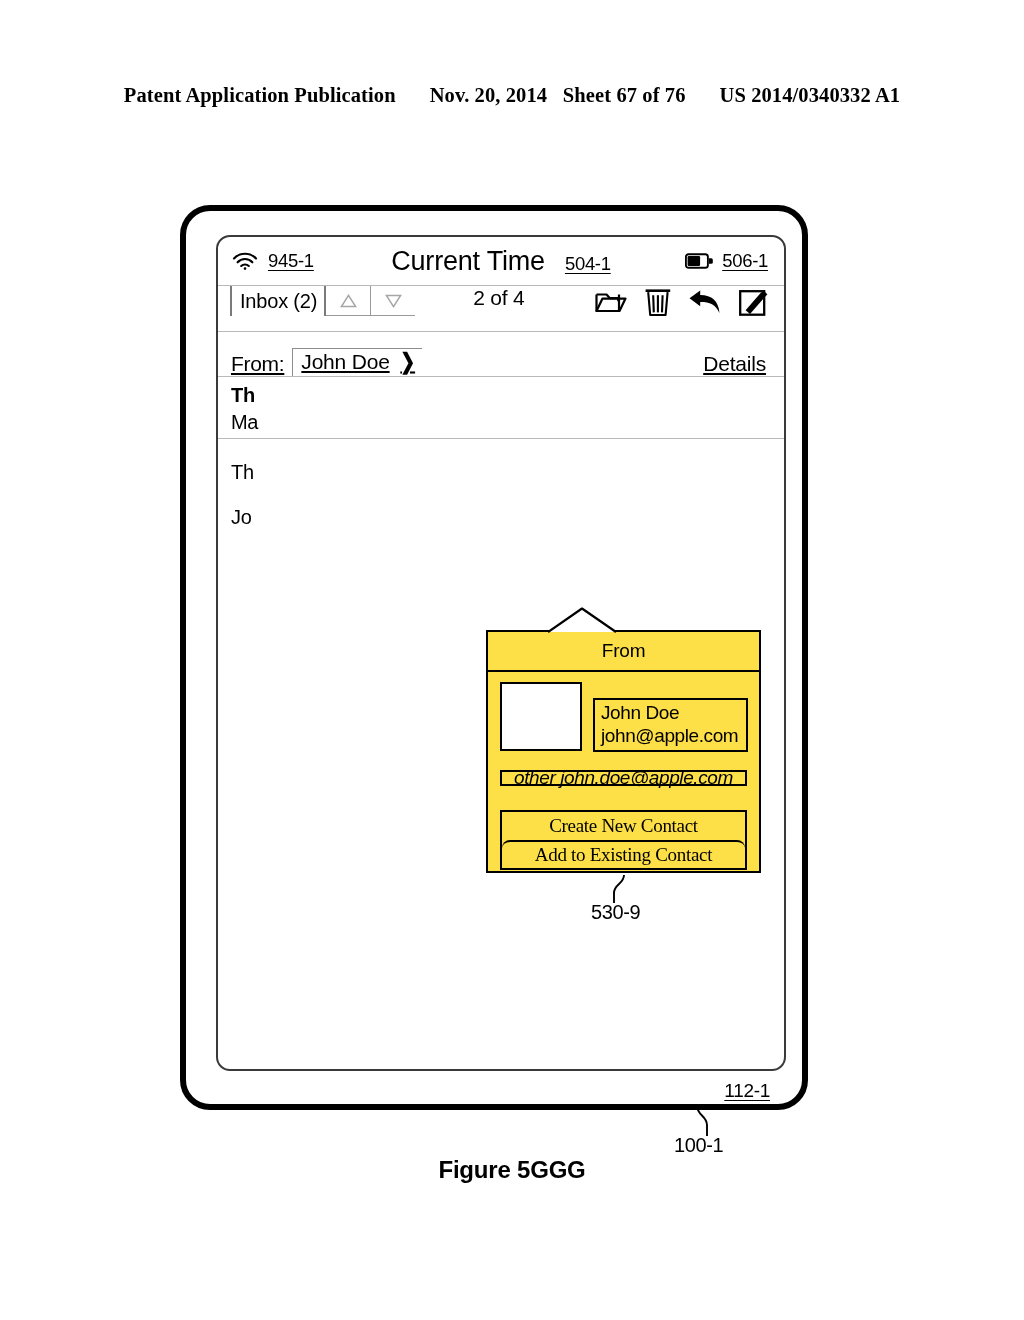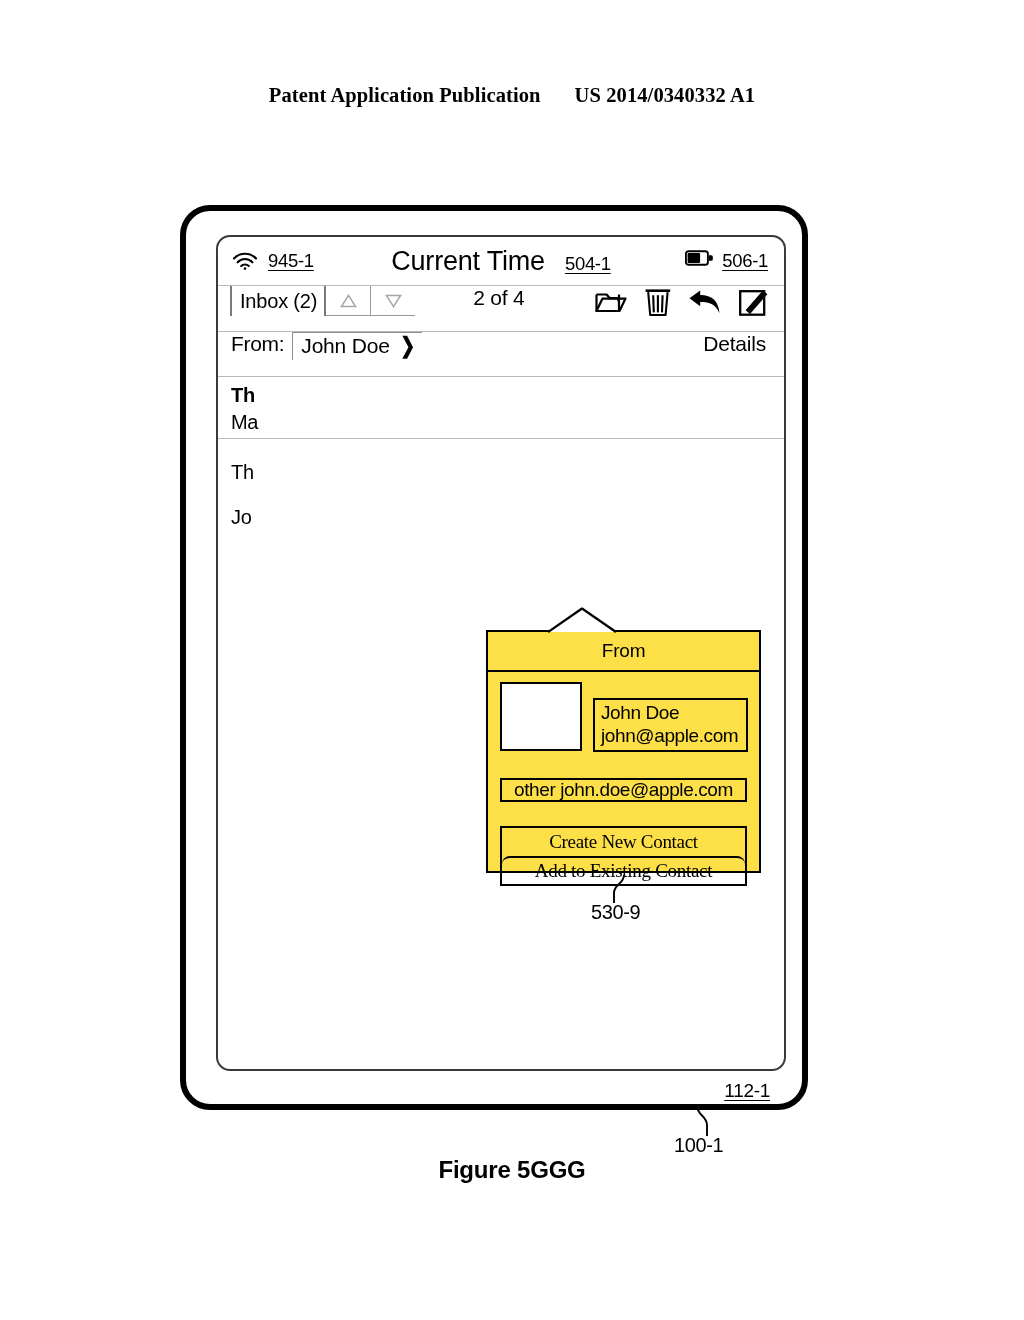--- a/index.html
+++ b/index.html
@@ -83,21 +83,21 @@
     left: 0; right: 0;
     display: flex;
     justify-content: center;
     align-items: baseline;
     gap: 20px;
     pointer-events: none;
   }
   .status-right {
     margin-left: auto;
     display: flex;
-    align-items: flex-start;
+    align-items: center;
     gap: 9px;
   }
   .cur-time {
     font-size: 27px;
     letter-spacing: -0.2px;
   }
   .ref {
     font-size: 18.5px;
     text-decoration: underline;
     text-underline-offset: 2.5px;
@@ -167,22 +167,23 @@
   
   .from-row {
     position: absolute;
     left: 0;
     top: 95px;
     width: 100%;
     height: 45px;
     border-bottom: 1px solid #b9b9b9;
     box-sizing: border-box;
     display: flex;
-    align-items: flex-start;
+    align-items: flex-end;
     padding: 0 18px 0 13px;
+    text-decoration: underline;
   }
   .from-label {
     font-size: 21px;
     letter-spacing: -0.3px;
     margin-right: 8px;
   }
   .sender-chip {
     display: flex;
     align-items: center;
     gap: 9px;
@@ -335,29 +336,30 @@
     font-size: 19px;
     letter-spacing: -0.4px;
     line-height: 1.22;
   }
   .contact-email {
     font-size: 19px;
     letter-spacing: -0.4px;
     line-height: 1.22;
   }
   .other-email {
-    margin-top: 22px;
+    margin-top: 14px;
     border: 2px solid #000000;
-    height: 24px;
+    height: 16px;
     display: flex;
     align-items: center;
     justify-content: center;
     font-size: 19px;
     letter-spacing: -0.4px;
     box-sizing: border-box;
+    font-style: italic;
   }
   .action-group {
     margin-top: 24px;
     border: 2px solid #000000;
     box-sizing: border-box;
     font-family: Liberation Serif, serif;
   }
   .action-btn {
     height: 28px;
     display: flex;
@@ -419,20 +421,25 @@
     font-size: 24px;
     font-weight: bold;
     letter-spacing: -0.2px;
   }
 </style>
 </head>
 <body>
 
 <div class="pub-header">
   <span class="ph-1">Patent Application Publication</span>
+  <span class="ph-2">
+    <span>Nov. 20, 2014</span>
+    &nbsp;
+    <span>Sheet 67 of 76</span>
+  </span>
   <span class="ph-3">US 2014/0340332 A1</span>
 </div>
 
 <div class="device">
 
   <div class="screen">
 
     <div class="status-bar">
       <div class="status-left">
         <span>

